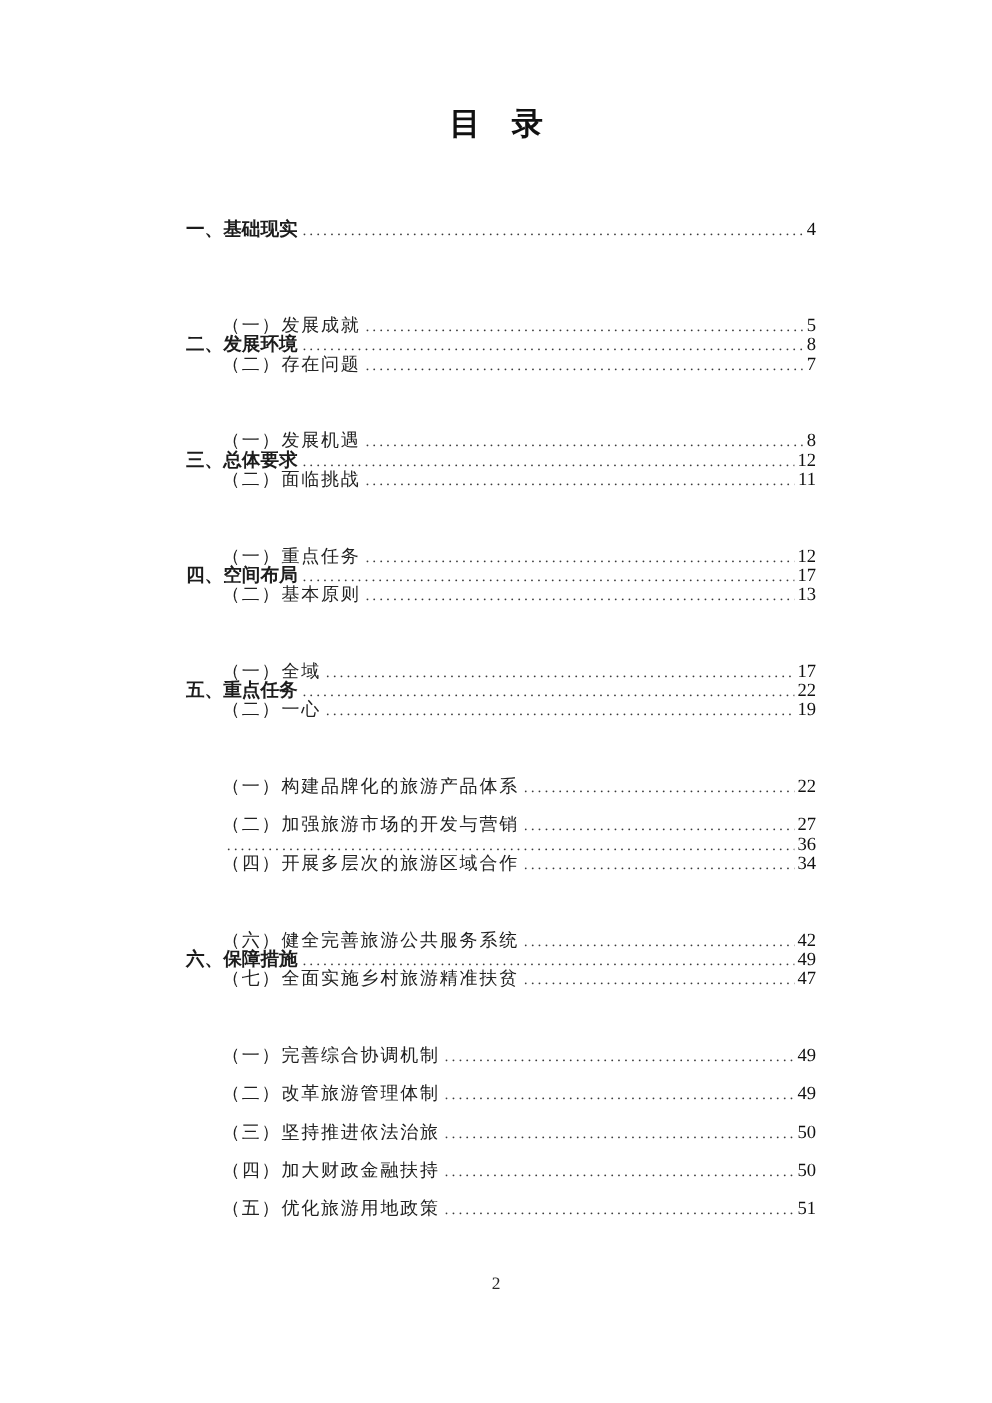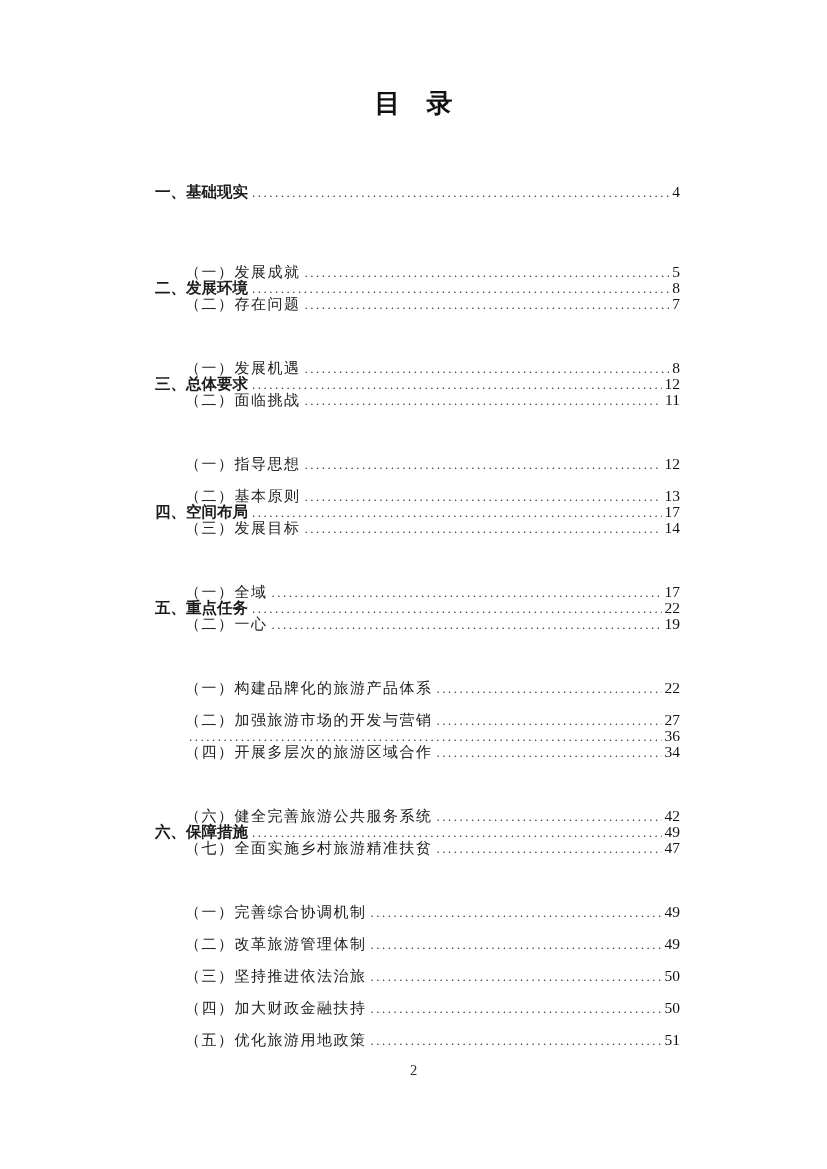--- a/index.html
+++ b/index.html
@@ -120,33 +120,28 @@
         <span class="toc-label">（二）面临挑战</span>
         <span class="toc-leader"></span>
         <span class="toc-page-num">11</span>
       </div>
       <div class="toc-row level1">
         <span class="toc-label">三、总体要求</span>
         <span class="toc-leader"></span>
         <span class="toc-page-num">12</span>
       </div>
       <div class="toc-row level2">
-        <span class="toc-label">（一）指导思想</span>
+        <span class="toc-label">（一）重点任务</span>
         <span class="toc-leader"></span>
         <span class="toc-page-num">12</span>
       </div>
       <div class="toc-row level2">
         <span class="toc-label">（二）基本原则</span>
         <span class="toc-leader"></span>
         <span class="toc-page-num">13</span>
-      </div>
-      <div class="toc-row level2">
-        <span class="toc-label">（三）发展目标</span>
-        <span class="toc-leader"></span>
-        <span class="toc-page-num">14</span>
       </div>
       <div class="toc-row level1">
         <span class="toc-label">四、空间布局</span>
         <span class="toc-leader"></span>
         <span class="toc-page-num">17</span>
       </div>
       <div class="toc-row level2">
         <span class="toc-label">（一）全域</span>
         <span class="toc-leader"></span>
         <span class="toc-page-num">17</span>

